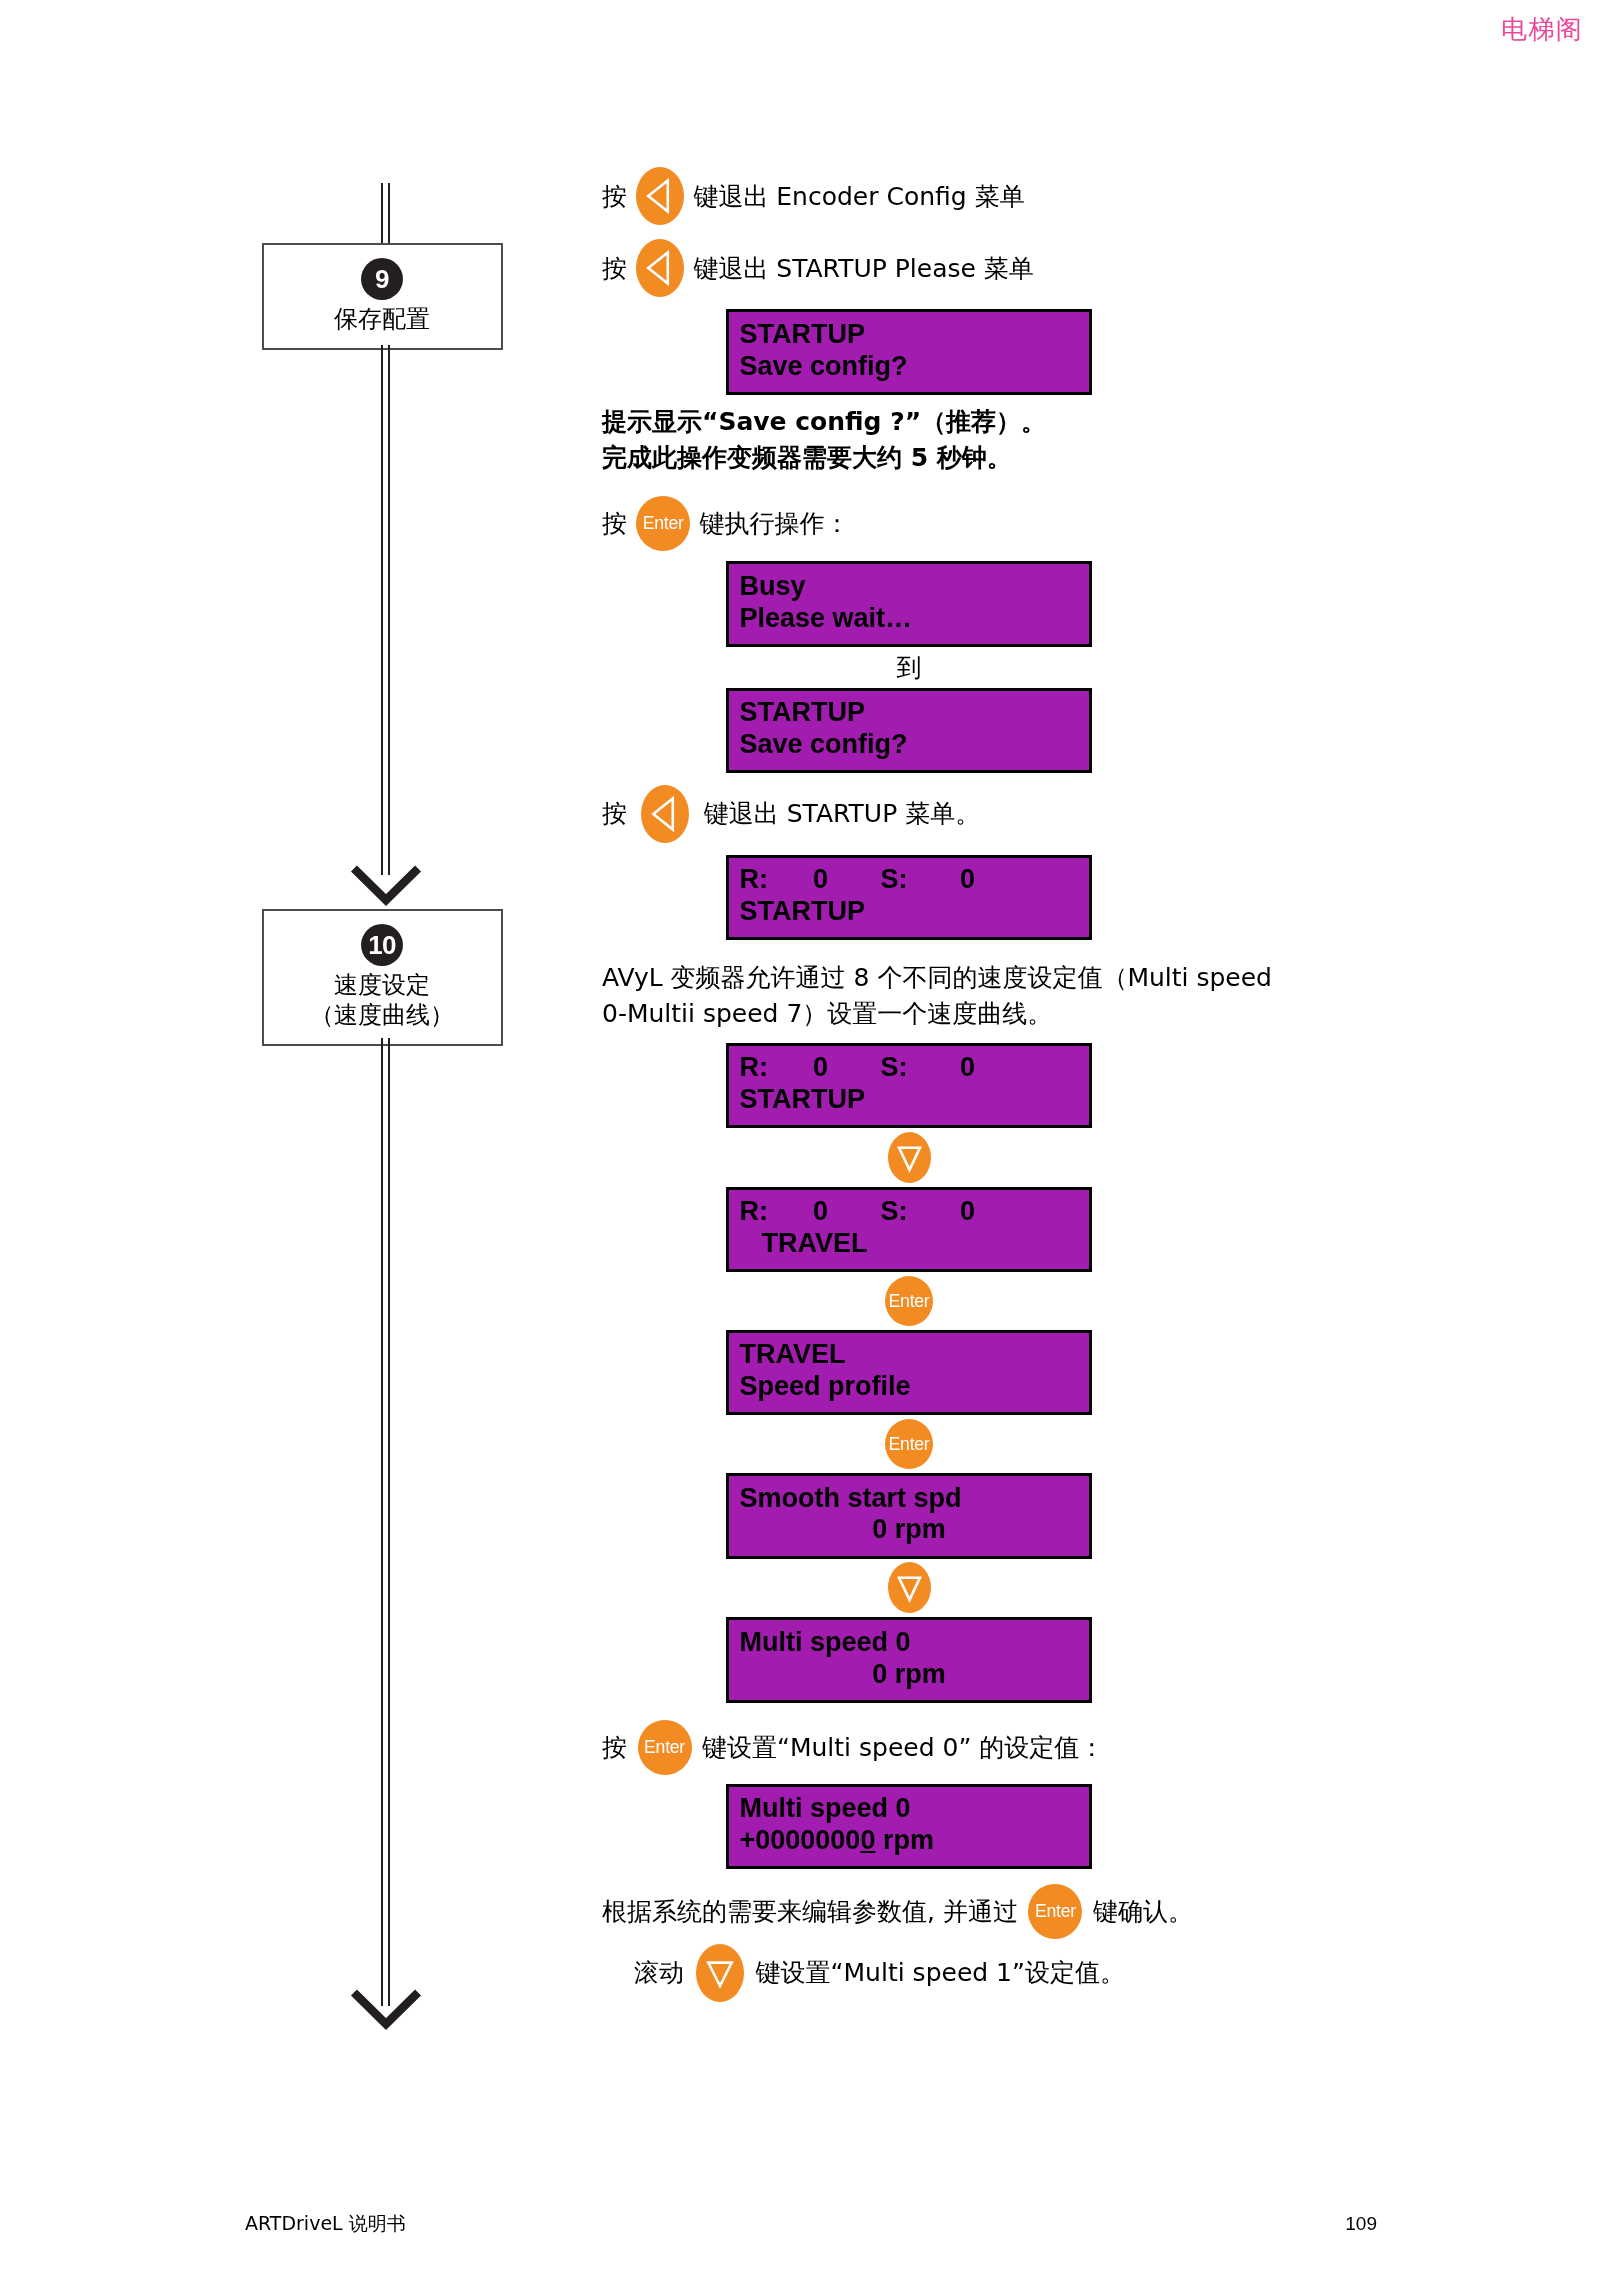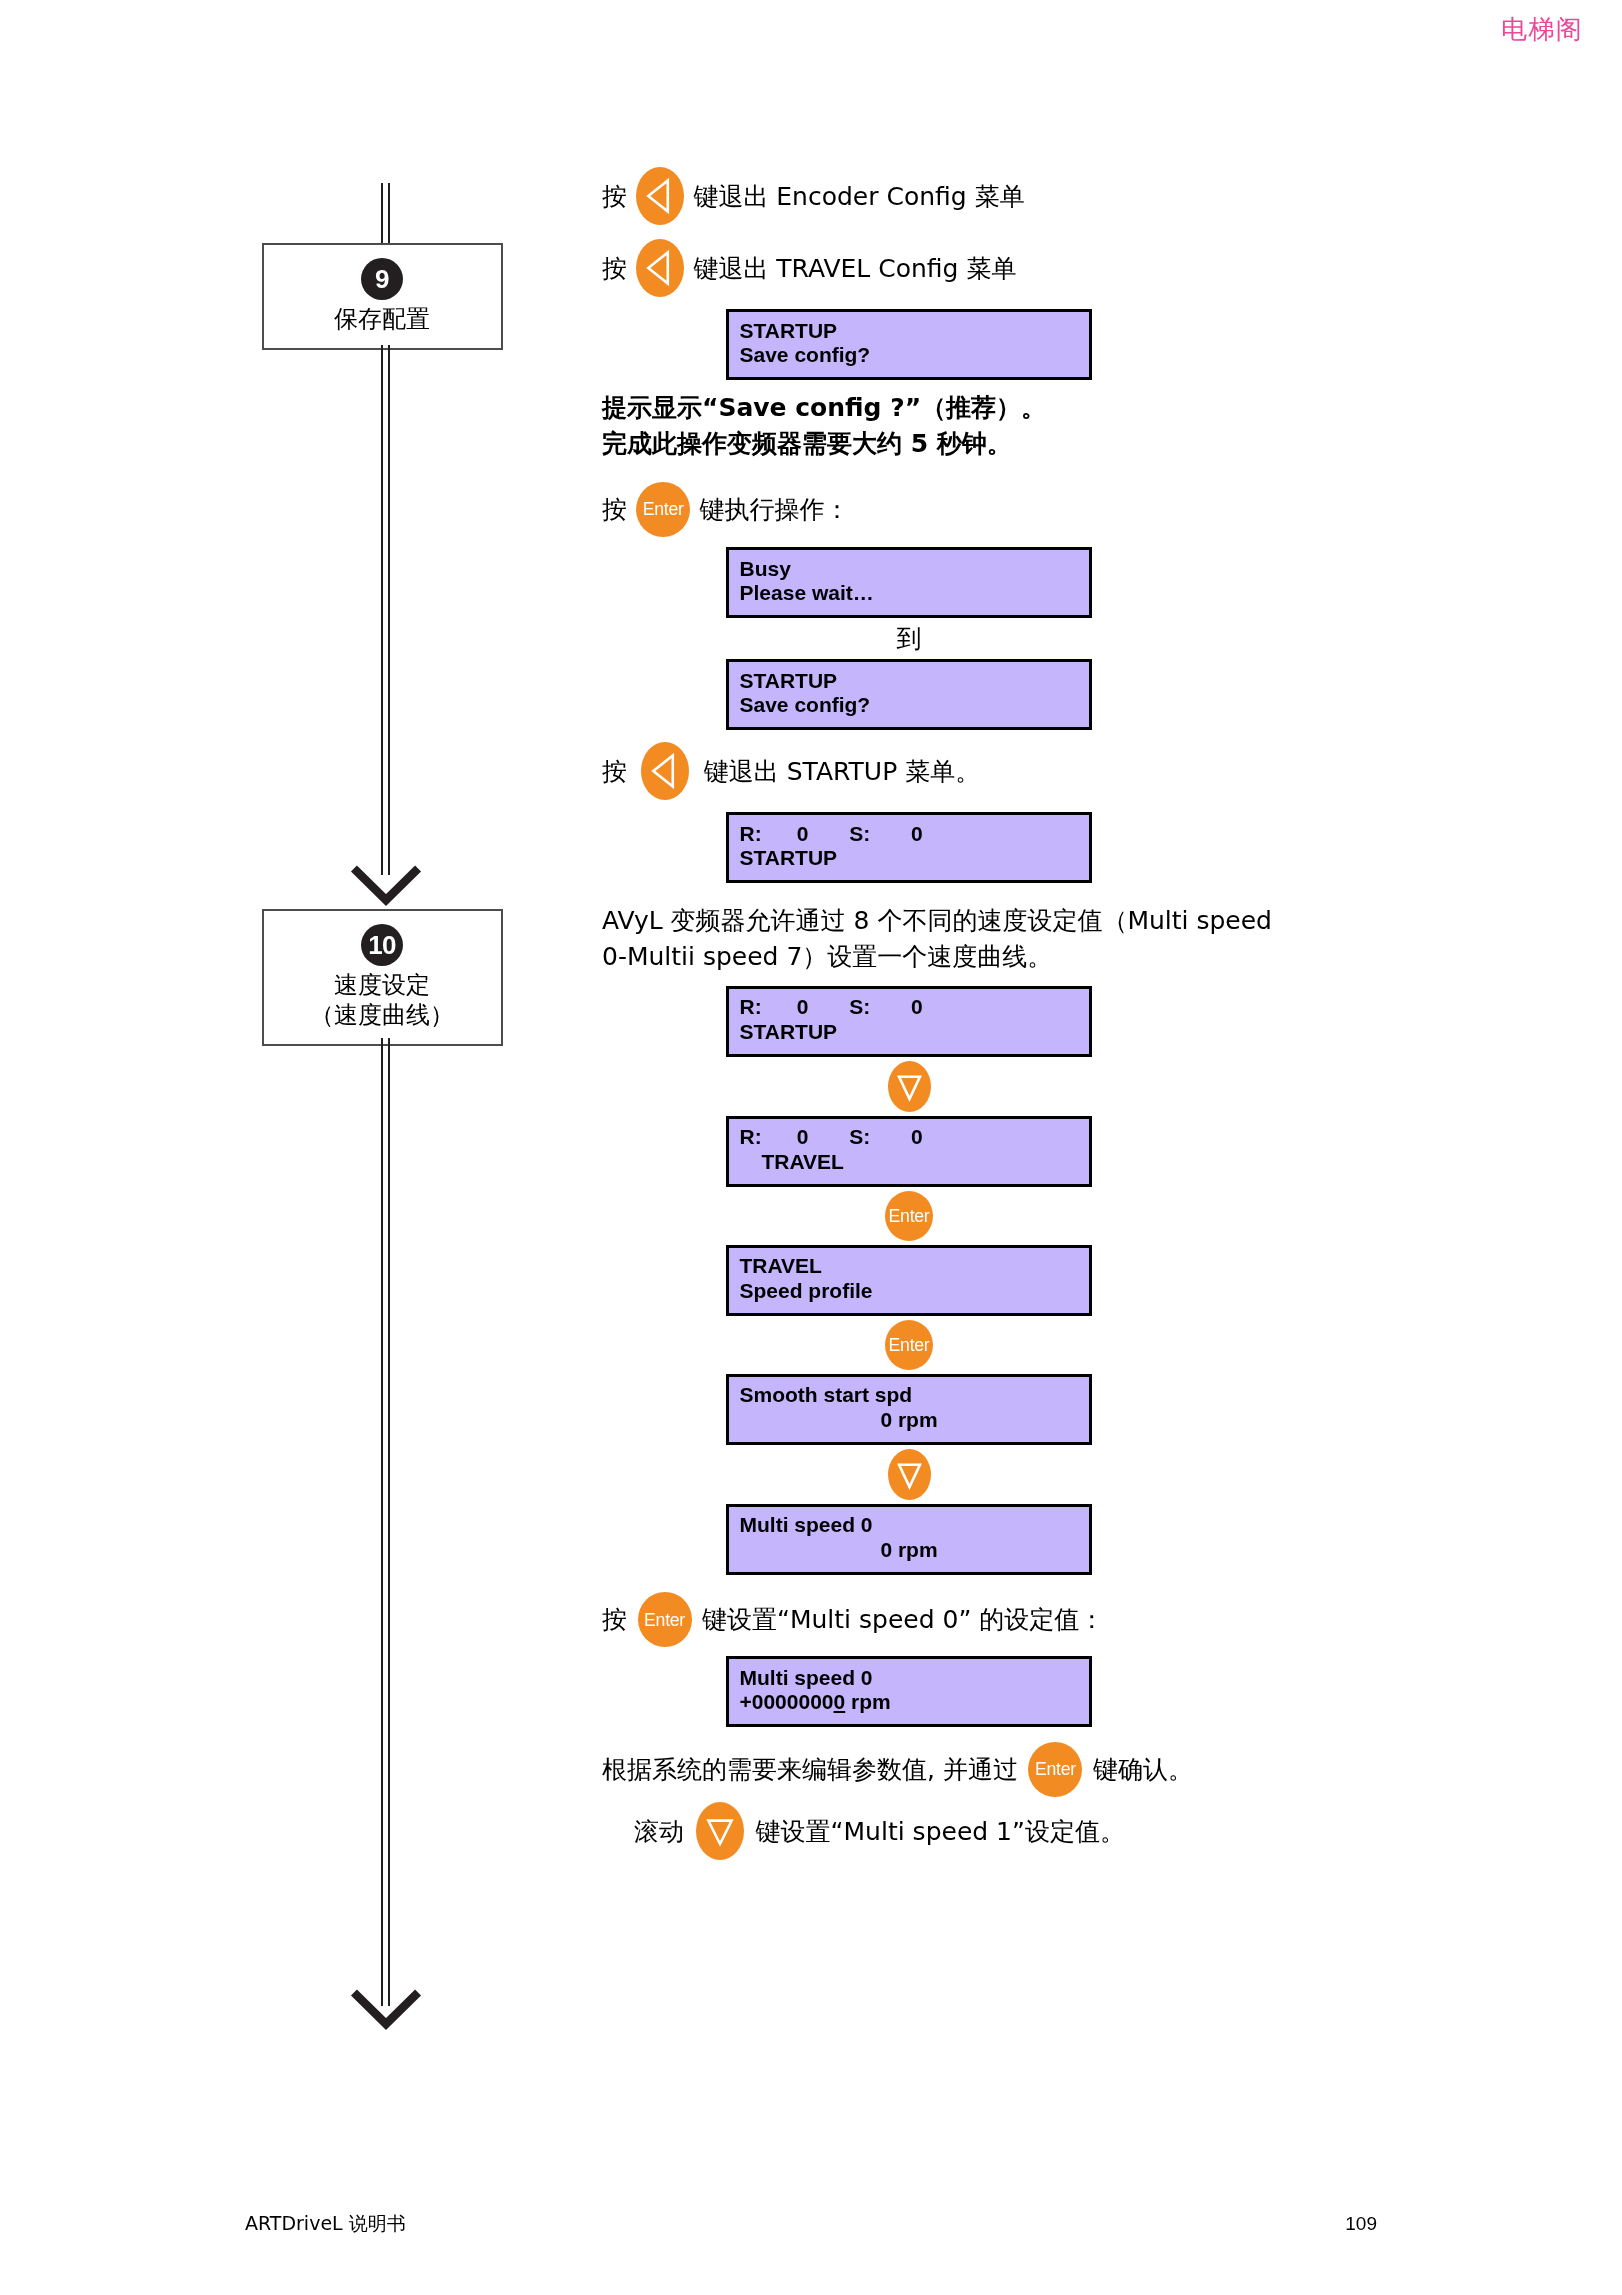--- a/index.html
+++ b/index.html
@@ -140,26 +140,26 @@
     font-weight: normal;
     font-family: "Liberation Sans", sans-serif;
     letter-spacing: -0.3px;
   }
   .key.small { width: 43px; height: 51px; }
   .key.small.enter { width: 48px; height: 50px; }
 
   
   .lcd {
     border: 3.3px solid #000000;
-    background: #c4b5fd;
+    background: #a21caf;
     box-sizing: border-box;
     padding: 6.5px 10.5px 9.2px 10.5px;
     font-family: "Liberation Sans", sans-serif;
     font-weight: bold;
-    font-size: 21px;
+    font-size: 27px;
     line-height: 1.18;
     color: #000;
     width: 366px;
   }
   .lcd .ln { display: block; white-space: pre; }
   .lcd .ln.ctr { text-align: center; }
   .lcd .ln.ind { padding-left: 22px; }
   .lcd u { text-decoration: underline; }
 
   .lcd-wrap { display: flex; }
@@ -246,21 +246,21 @@
     <span class="txt">键退出 Encoder Config 菜单</span>
   </div>
 
   <div class="instr" style="margin-bottom:11.8px;">
     <span class="txt">按</span>
     <span class="key" style="margin:0 9.2px;">
       <svg viewBox="0 0 74 88" xmlns="http://www.w3.org/2000/svg">
         <polygon points="49,20 49,68 19,44" fill="#f28b22" stroke="#ffffff" stroke-width="4"></polygon>
       </svg>
     </span>
-    <span class="txt">键退出 TRAVEL Config  菜单</span>
+    <span class="txt">键退出 STARTUP Please  菜单</span>
   </div>
 
   <div class="lcd-wrap off">
     <div class="lcd">
       <span class="ln">STARTUP</span>
       <span class="ln">Save config?</span>
     </div>
   </div>
 
   <p class="para" style="margin-top:9.2px;font-weight:bold;">

